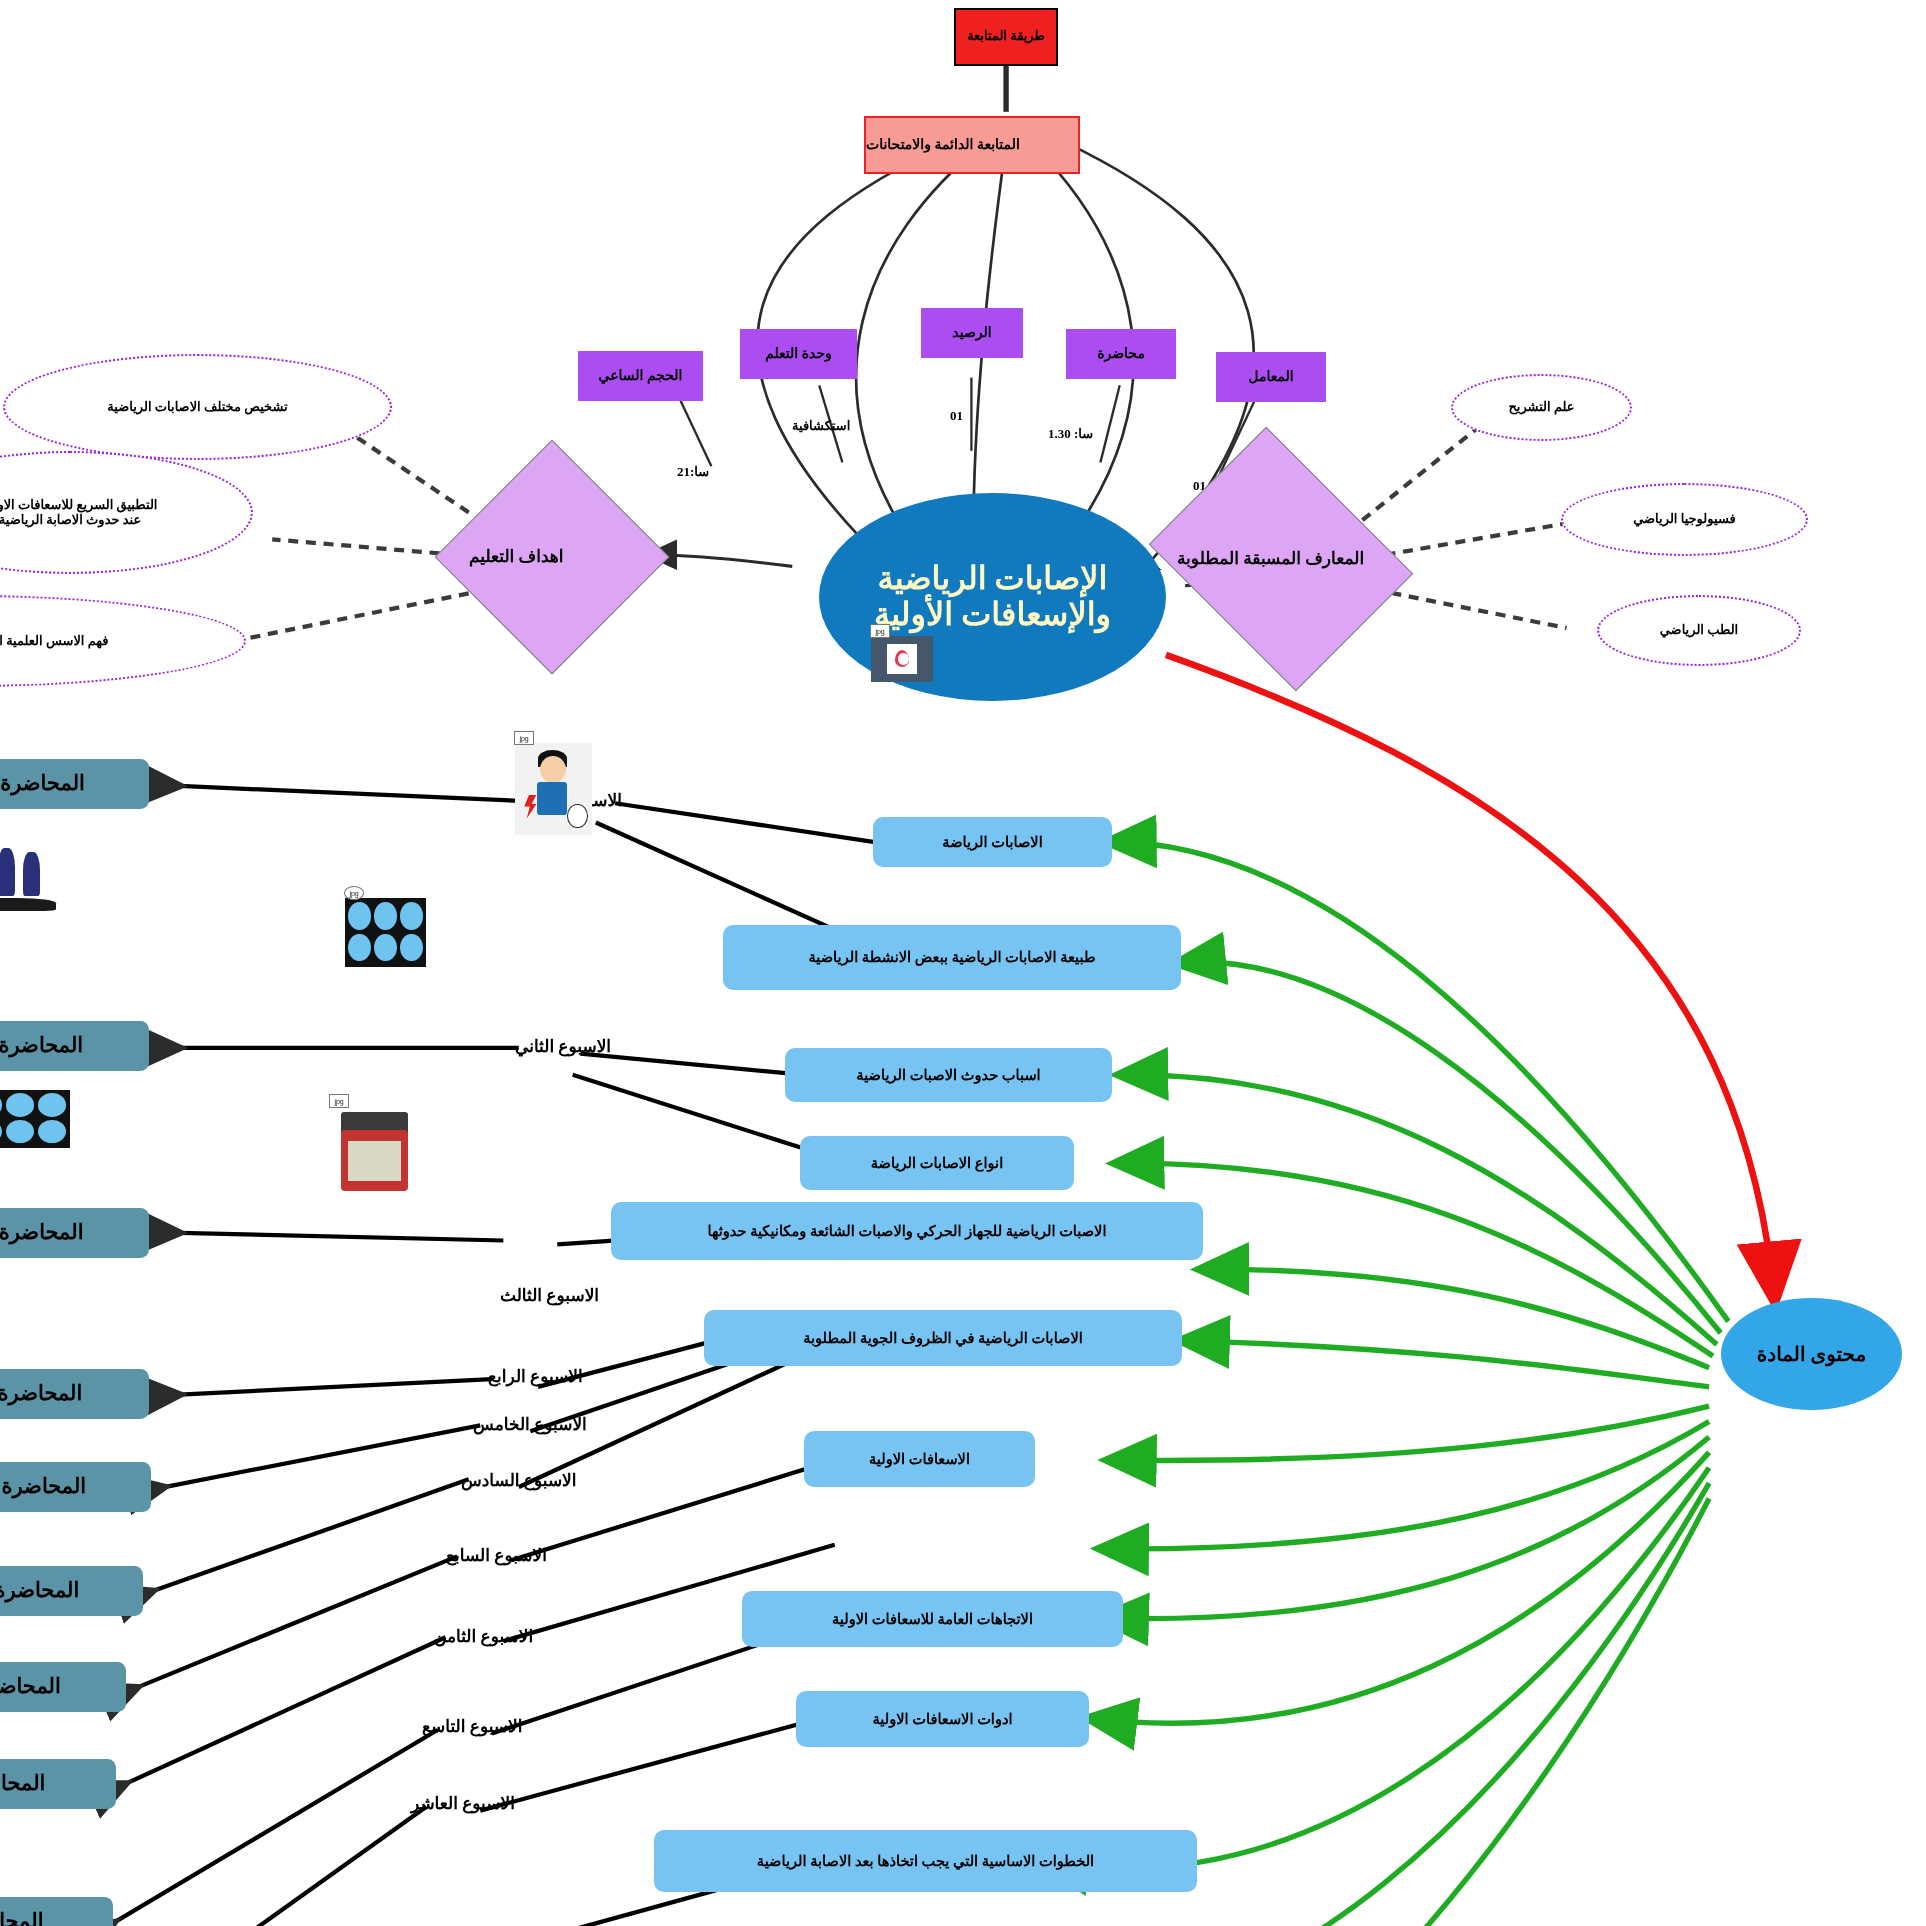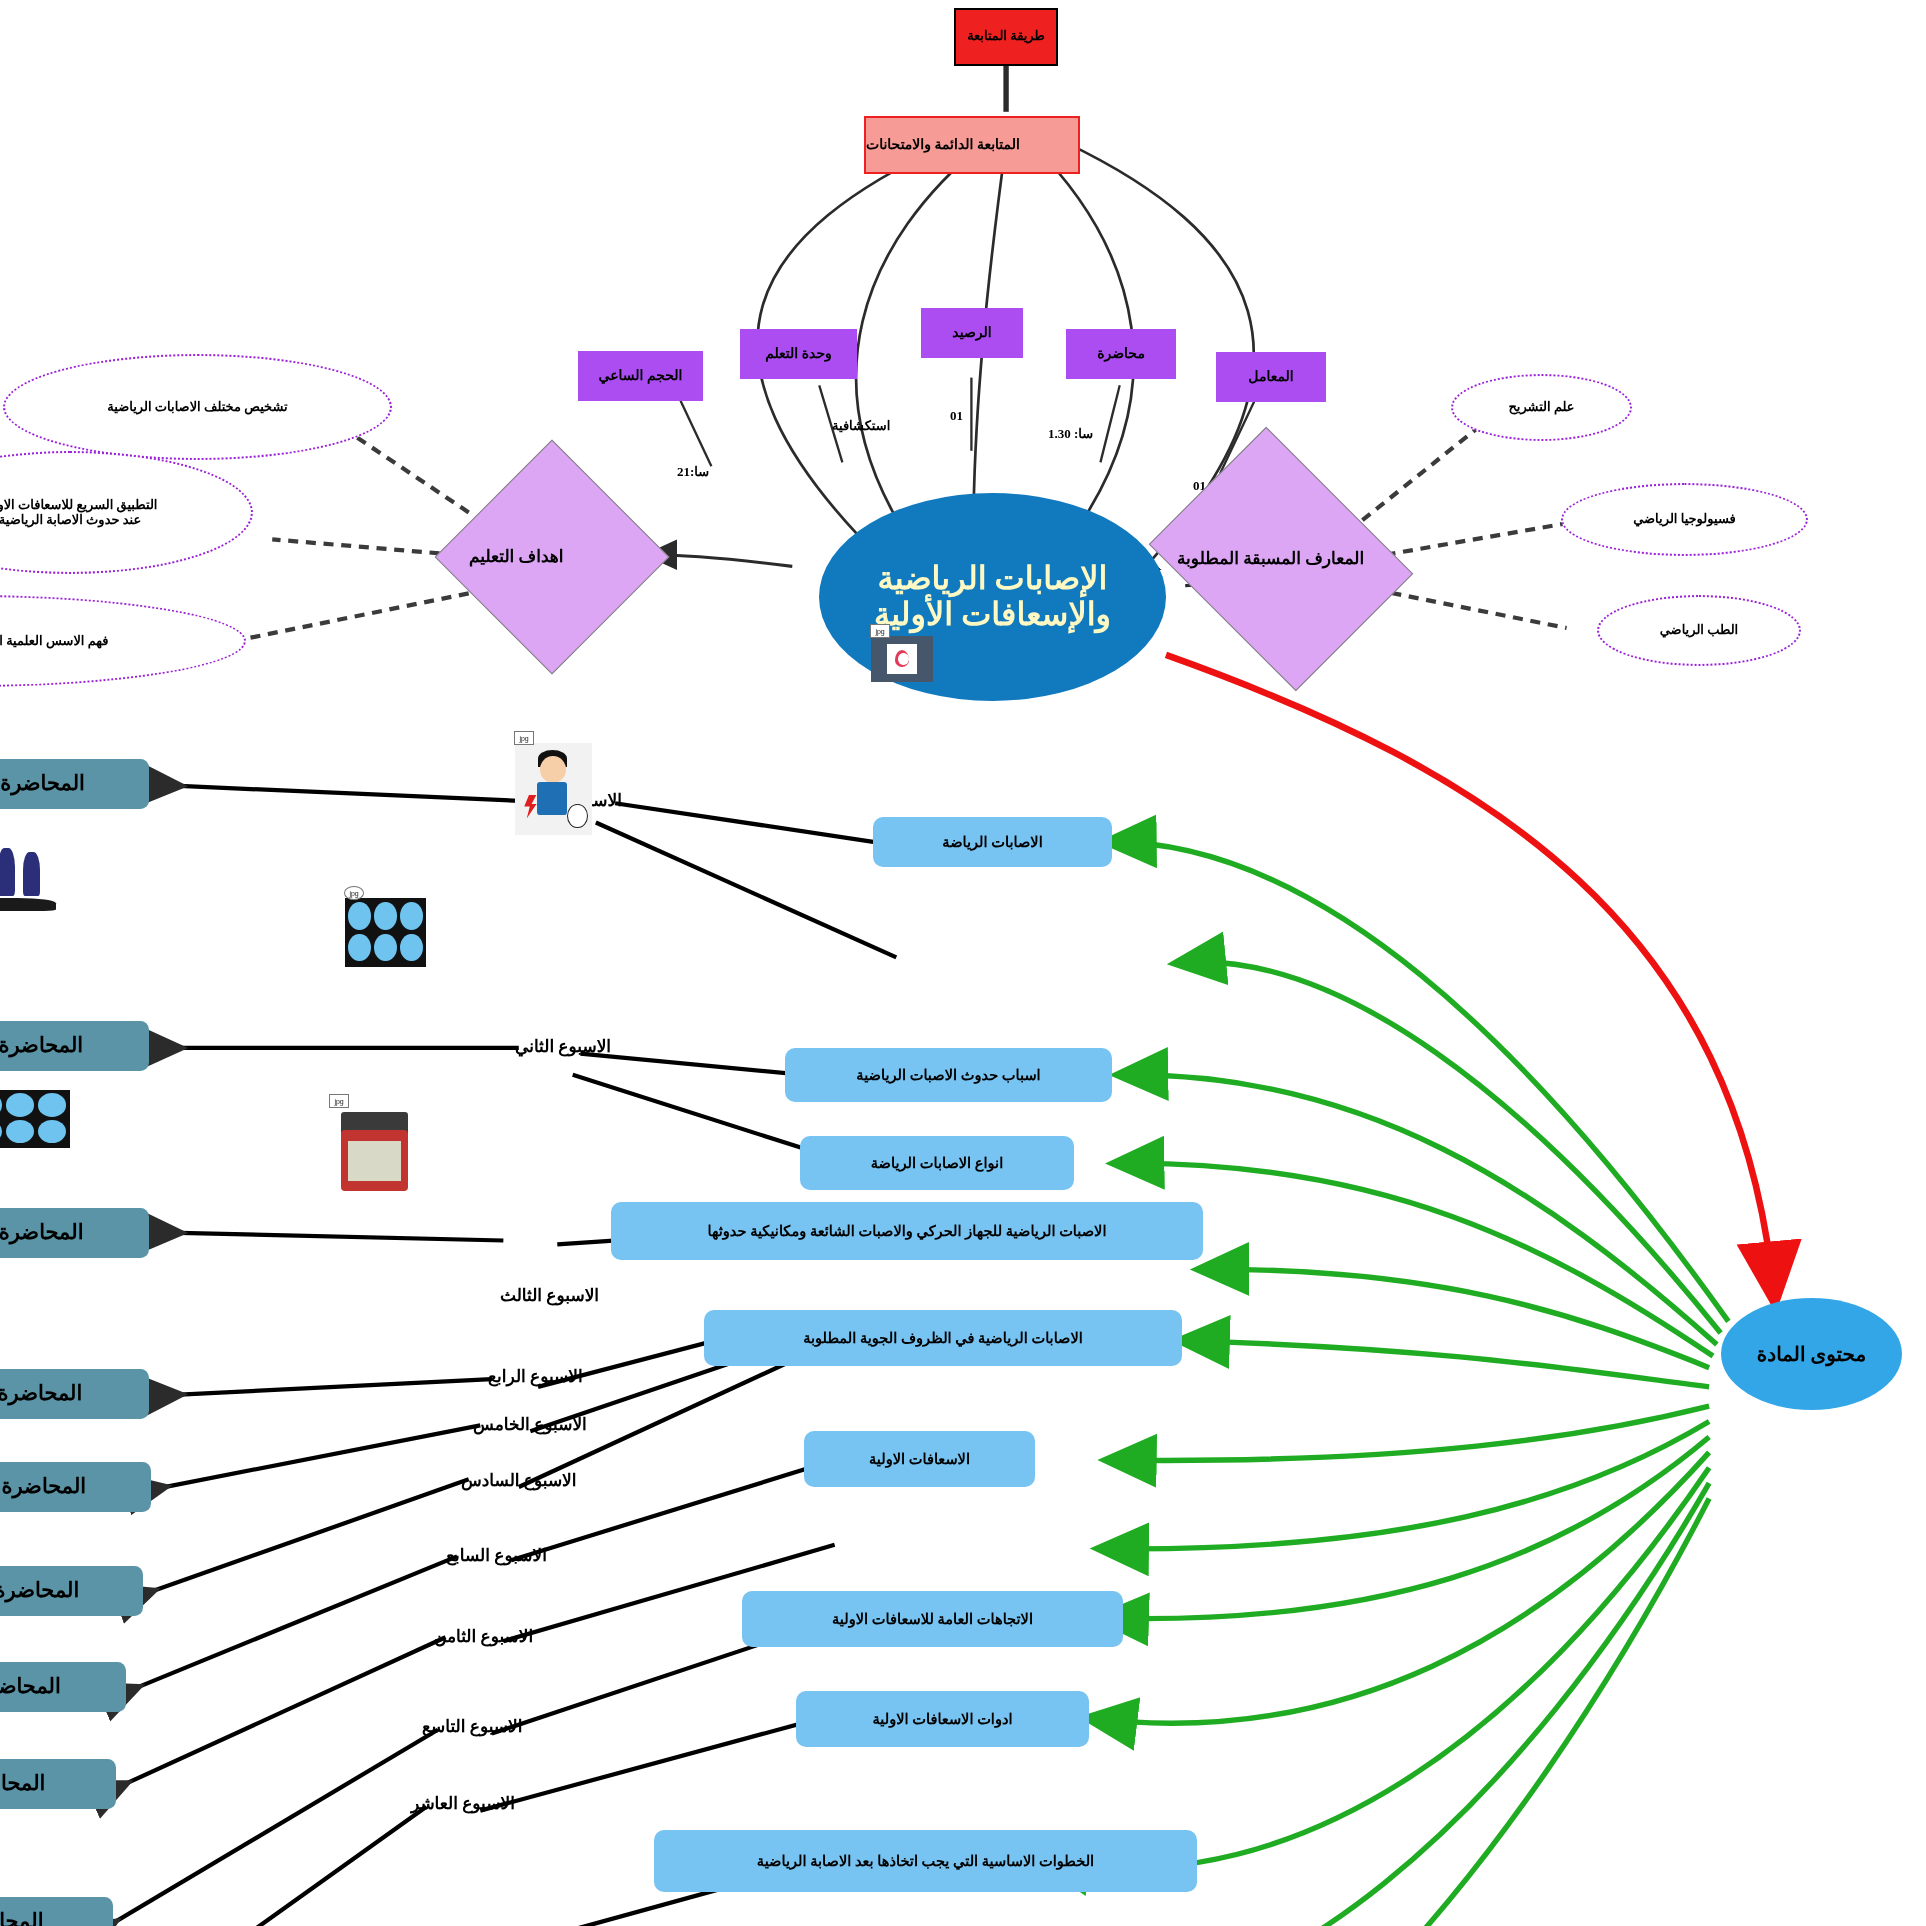--- a/index.html
+++ b/index.html
@@ -232,21 +232,21 @@
     <span>الرصيد</span>
   </div>
   <div class="node rect-purple" style="left:2196px;top:329px;width:110px;height:50px;">
     <span>محاضرة</span>
   </div>
   <div class="node rect-purple" style="left:2346px;top:352px;width:110px;height:50px;">
     <span>المعامل</span>
   </div>
 
   <div class="lbl lbl-edge" style="left:1807px;top:464px;">سا:21</div>
-  <div class="lbl lbl-edge" style="left:1922px;top:418px;margin-left:40px;">استكشافية</div>
+  <div class="lbl lbl-edge" style="left:1922px;top:418px;">استكشافية</div>
   <div class="lbl lbl-edge" style="left:2080px;top:408px;">01</div>
   <div class="lbl lbl-edge" style="left:2178px;top:426px;">سا: 1.30</div>
   <div class="lbl lbl-edge" style="left:2323px;top:478px;">01</div>
 
   <div class="node ellipse-main" style="left:1949px;top:493px;width:347px;height:208px;">
     <span class="t1">الإصابات الرياضية</span>
     <span class="t2">والإسعافات الأولية</span>
   </div>
   <div class="thumb th-kit" style="left:2001px;top:636px;width:62px;height:46px;">
     <span class="tag">jpg</span>
@@ -297,20 +297,23 @@
   <div class="lbl lbl-week" style="left:1603px;top:1414px;">الاسبوع الخامس</div>
   <div class="lbl lbl-week" style="left:1591px;top:1470px;">الاسبوع السادس</div>
   <div class="lbl lbl-week" style="left:1576px;top:1545px;">الاسبوع السابع</div>
   <div class="lbl lbl-week" style="left:1564px;top:1626px;">الاسبوع الثامن</div>
   <div class="lbl lbl-week" style="left:1552px;top:1716px;">الاسبوع التاسع</div>
   <div class="lbl lbl-week" style="left:1541px;top:1793px;">الاسبوع العاشر</div>
 
   <div class="node box-sky" style="left:2003px;top:817px;width:239px;height:50px;">
     <span class="ln">الاصابات الرياضة</span>
     </div>
+  <div class="node box-sky" style="left:1853px;top:925px;width:458px;height:65px;">
+    <span class="ln">طبيعة الاصابات الرياضية ببعض الانشطة الرياضية</span>
+    </div>
   <div class="node box-sky" style="left:1915px;top:1048px;width:327px;height:54px;">
     <span class="ln">اسباب حدوث الاصبات الرياضية</span>
     </div>
   <div class="node box-sky" style="left:1930px;top:1136px;width:274px;height:54px;">
     <span class="ln">انواع الاصابات الرياضة</span>
     </div>
   <div class="node box-sky" style="left:1741px;top:1202px;width:592px;height:58px;">
     <span class="ln">الاصبات الرياضية للجهاز الحركي والاصبات الشائعة ومكانيكية حدوثها</span>
     </div>
   <div class="node box-sky" style="left:1834px;top:1310px;width:478px;height:56px;">

